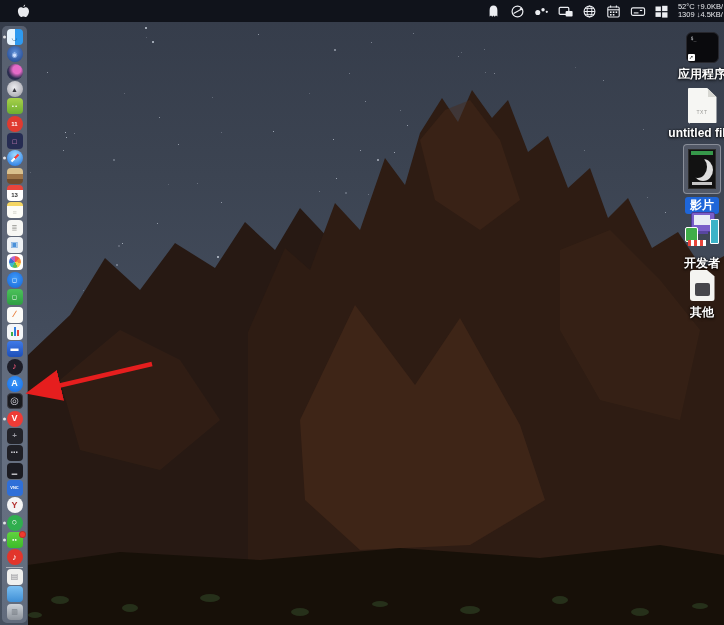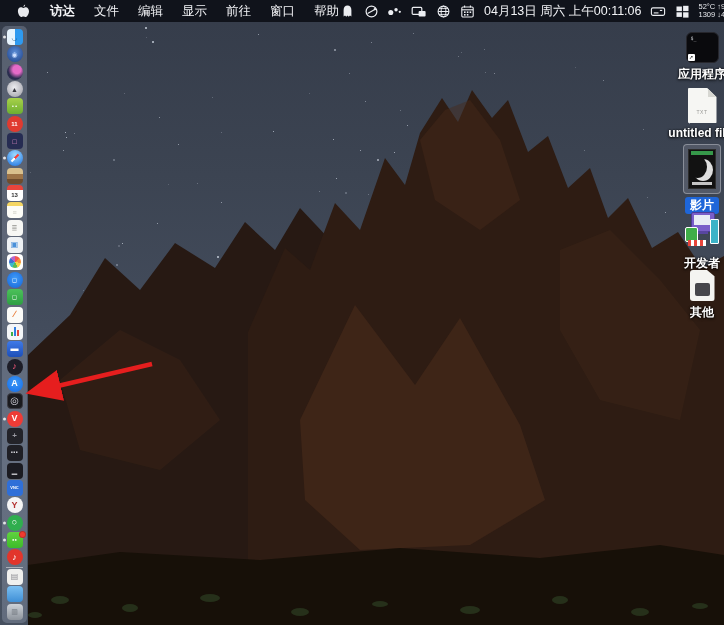--- a/index.html
+++ b/index.html
@@ -197,29 +197,20 @@
 </div>
 
 <div class="menubar">
   <div class="mb-left">
     <span class="apple sicon" id="apple-logo">
         <svg width="13" height="15" viewBox="0 0 13 15">
     <path fill="#e9eaee" d="M6.5,3.9 C5.4,3.9 4.9,3.2 3.9,3.2 C2.2,3.2 0.9,4.8 0.9,7.1 C0.9,9.9 2.8,13 4.2,13 C5,13 5.3,12.5 6.4,12.5 C7.5,12.5 7.7,13 8.6,13 C10,13 12,9.8 12,7.2 C12,4.9 10.5,3.2 8.9,3.2 C7.9,3.2 7.4,3.9 6.5,3.9 Z"></path>
     <path fill="#e9eaee" d="M6.5,3.1 C6.4,2.1 7.1,0.9 8.1,0.5 C8.2,1.6 7.5,2.7 6.5,3.1 Z"></path>
   </svg>
       </span>
-    <span id="menu-list" style="display:flex;gap:19px;">
-        <span class="menu-item first">访达</span>
-        <span class="menu-item">文件</span>
-        <span class="menu-item">编辑</span>
-        <span class="menu-item">显示</span>
-        <span class="menu-item">前往</span>
-        <span class="menu-item">窗口</span>
-        <span class="menu-item">帮助</span>
-      </span>
   </div>
   <div class="mb-right">
     <span id="status-icons" style="display:flex;gap:8px;align-items:center;">
         <span class="sicon">
           <svg width="15" height="15" viewBox="0 0 15 15">
             <path fill="#eceef2" d="M7.5,1.6 C5,1.6 3.6,3.6 3.6,6.2 L3.6,12.6 L5,11.4 L6.3,12.8 L7.5,11.4 L8.7,12.8 L10,11.4 L11.4,12.6 L11.4,6.2 C11.4,3.6 10,1.6 7.5,1.6 Z"></path>
           </svg>
         </span>
         <span class="sicon">
           <svg width="15" height="15" viewBox="0 0 15 15">
@@ -257,21 +248,20 @@
             <line x1="4.6" y1="1.6" x2="4.6" y2="3.4" stroke="#eceef2" stroke-width="1.1"></line>
             <line x1="10.4" y1="1.6" x2="10.4" y2="3.4" stroke="#eceef2" stroke-width="1.1"></line>
             <rect x="4" y="7.4" width="1.6" height="1.6" fill="#eceef2"></rect>
             <rect x="6.8" y="7.4" width="1.6" height="1.6" fill="#eceef2"></rect>
             <rect x="9.6" y="7.4" width="1.6" height="1.6" fill="#eceef2"></rect>
             <rect x="4" y="10" width="1.6" height="1.6" fill="#eceef2"></rect>
             <rect x="6.8" y="10" width="1.6" height="1.6" fill="#eceef2"></rect>
           </svg>
         </span>
       </span>
-    <span class="clock">04月13日 周六 上午00:11:06</span>
     <span id="right-icons" style="display:flex;gap:8px;align-items:center;">
         <span class="sicon">
           <svg width="17" height="15" viewBox="0 0 17 15">
             <rect x="1.5" y="3.6" width="14" height="8" rx="1.6" fill="none" stroke="#eceef2" stroke-width="1.2"></rect>
             <line x1="4" y1="9" x2="9" y2="9" stroke="#eceef2" stroke-width="1.2"></line>
             <line x1="10.5" y1="6.4" x2="13" y2="6.4" stroke="#eceef2" stroke-width="1.2"></line>
           </svg>
         </span>
         <span class="sicon">
           <svg width="15" height="15" viewBox="0 0 15 15">

